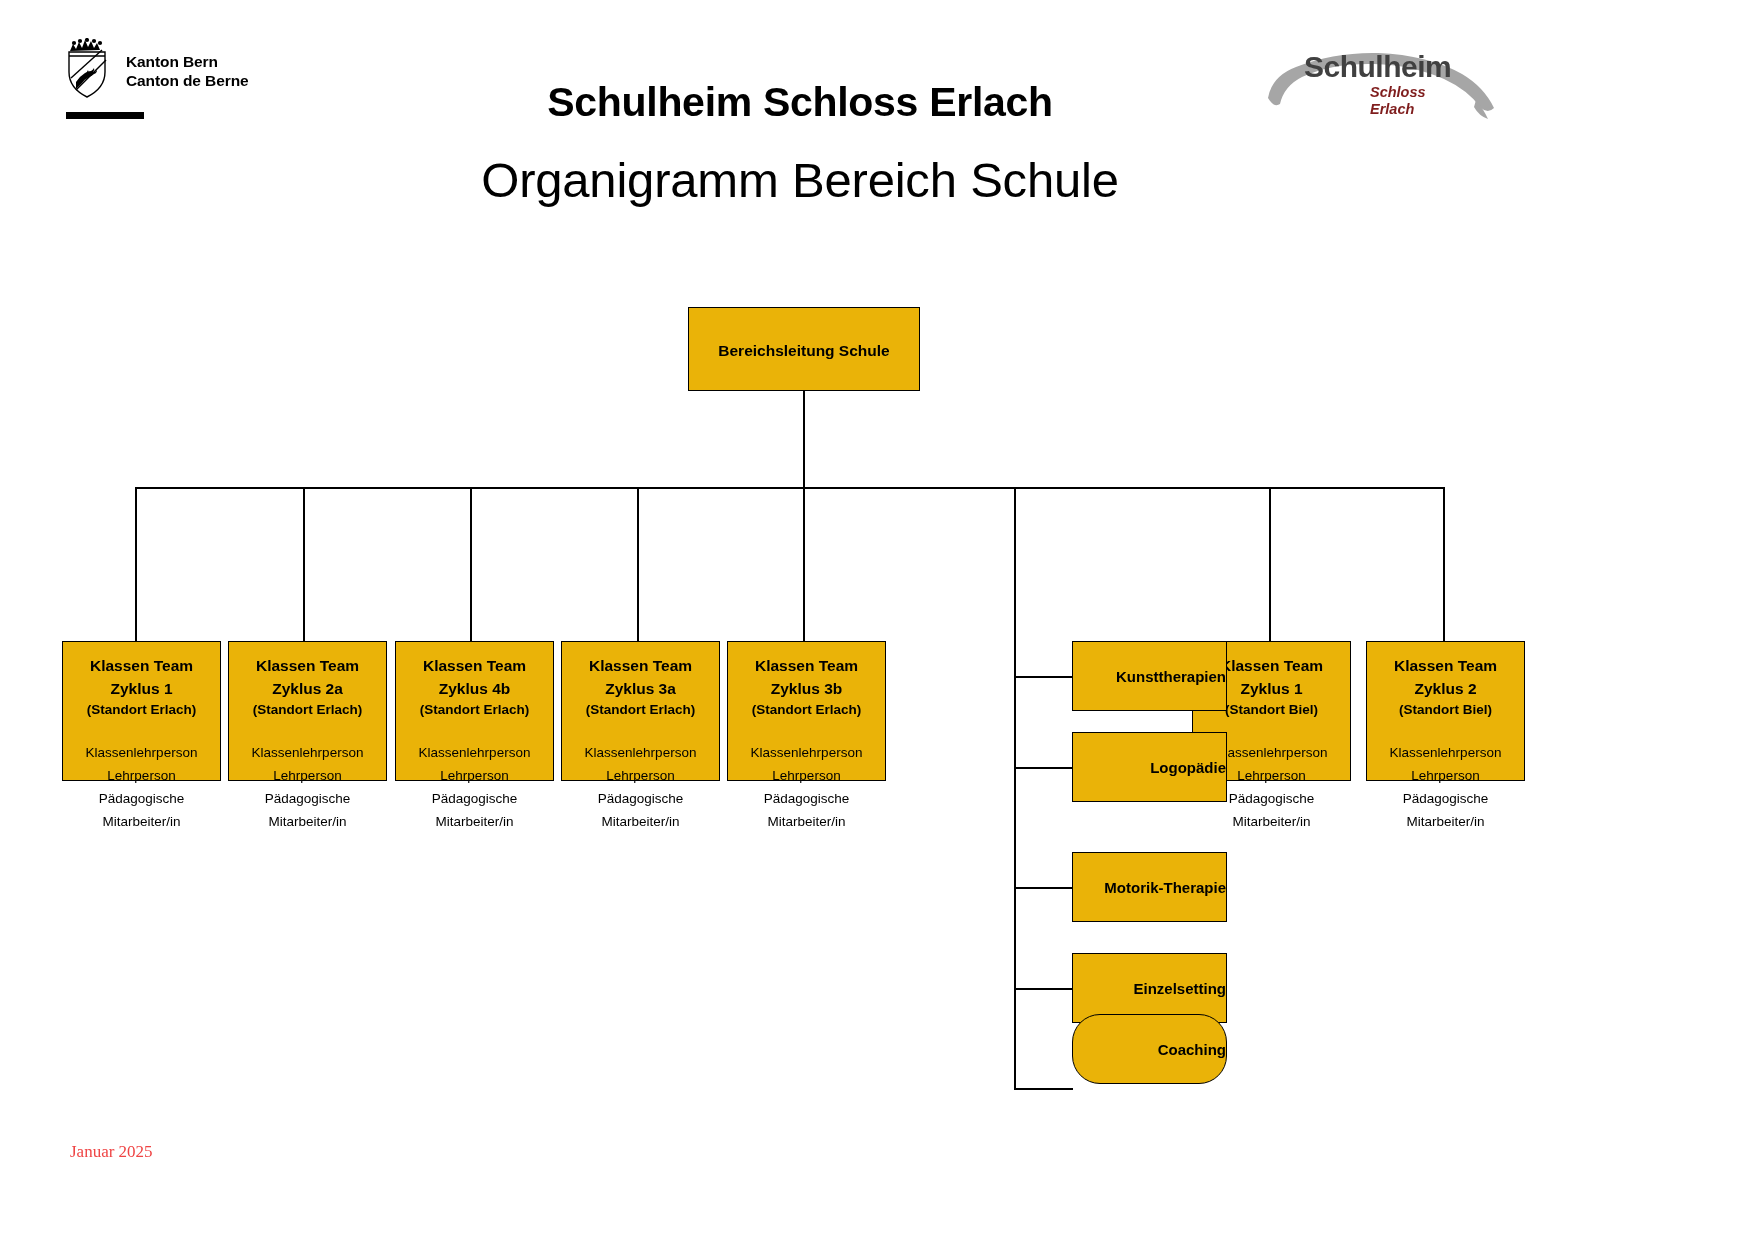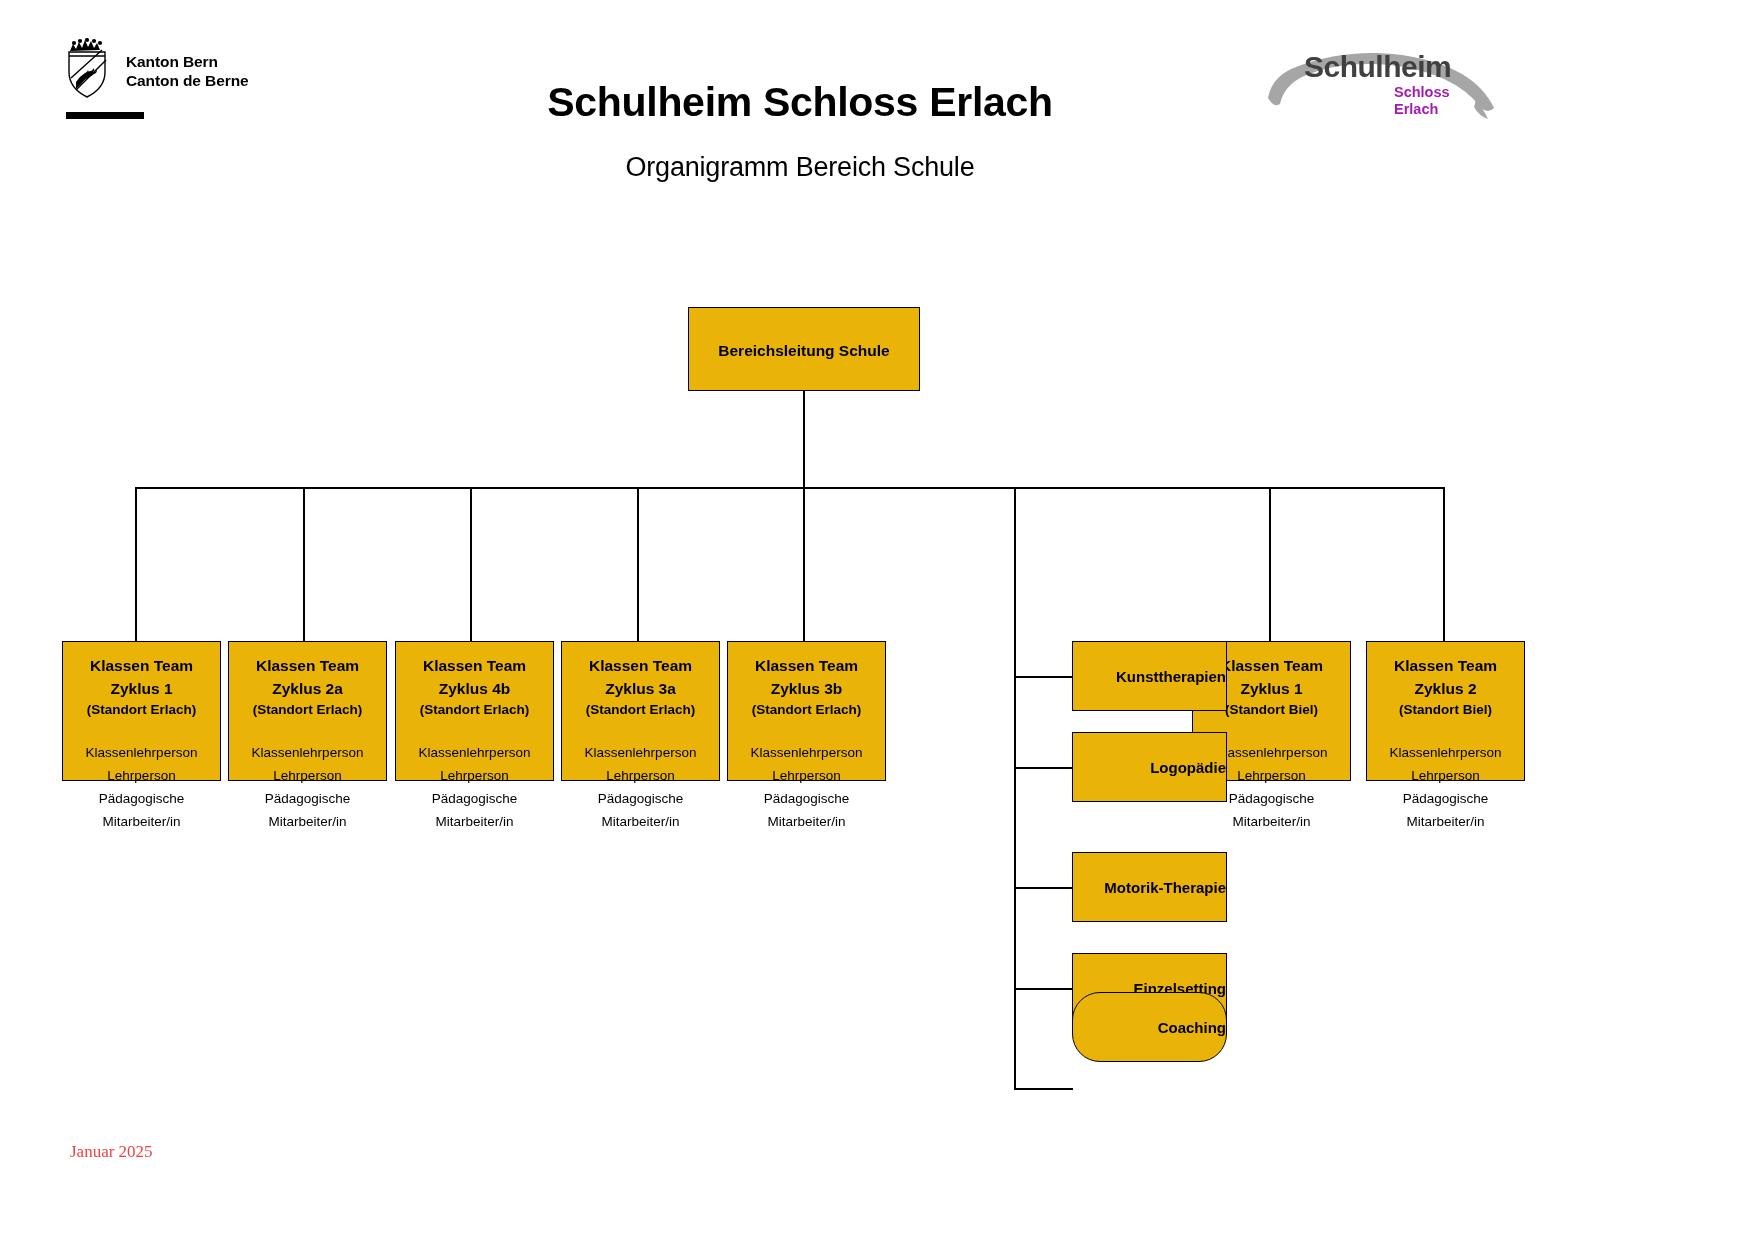--- a/index.html
+++ b/index.html
@@ -66,47 +66,48 @@
     left: 42px;
     top: 14px;
     font-size: 30px;
     font-weight: bold;
     color: #404040;
     letter-spacing: -0.5px;
     z-index: 3;
   }
   .sh-sub {
     position: absolute;
-    left: 132px;
+    left: 108px;
     top: 48px;
     font-size: 14.5px;
     font-weight: bold;
-    color: #a21caf;
+    color: #7f1d1d;
     line-height: 17px;
     z-index: 3;
+    font-style: italic;
   }
 
   .doc-title {
     position: absolute;
     left: 0;
     top: 79px;
     width: 1600px;
     text-align: center;
     font-family: "Liberation Sans Narrow", "Liberation Sans", sans-serif;
     font-size: 41px;
     font-weight: bold;
     letter-spacing: -0.3px;
   }
   .doc-subtitle {
     position: absolute;
     left: 0;
     top: 152px;
     width: 1600px;
     text-align: center;
-    font-size: 27px;
+    font-size: 49px;
     font-weight: normal;
     letter-spacing: -0.2px;
   }
 
   
   .node {
     position: absolute;
     box-sizing: border-box;
     border: 1.6px solid #000000;
     background: #eab308;
@@ -359,19 +360,19 @@
   </div>
   <div class="node therapy" style="top:732px;">
     <div class="tlbl">Logopädie</div>
   </div>
   <div class="node therapy" style="top:852px;">
     <div class="tlbl">Motorik-Therapie</div>
   </div>
   <div class="node therapy" style="top:953px;">
     <div class="tlbl">Einzelsetting</div>
   </div>
-  <div class="node therapy" style="top:992px;border-radius:28px;">
+  <div class="node therapy" style="top:1014px;border-radius:28px;">
     <div class="tlbl">Coaching</div>
   </div>
 
   <div class="footer-date">Januar 2025</div>
 
 </div>
 
 </body></html>

